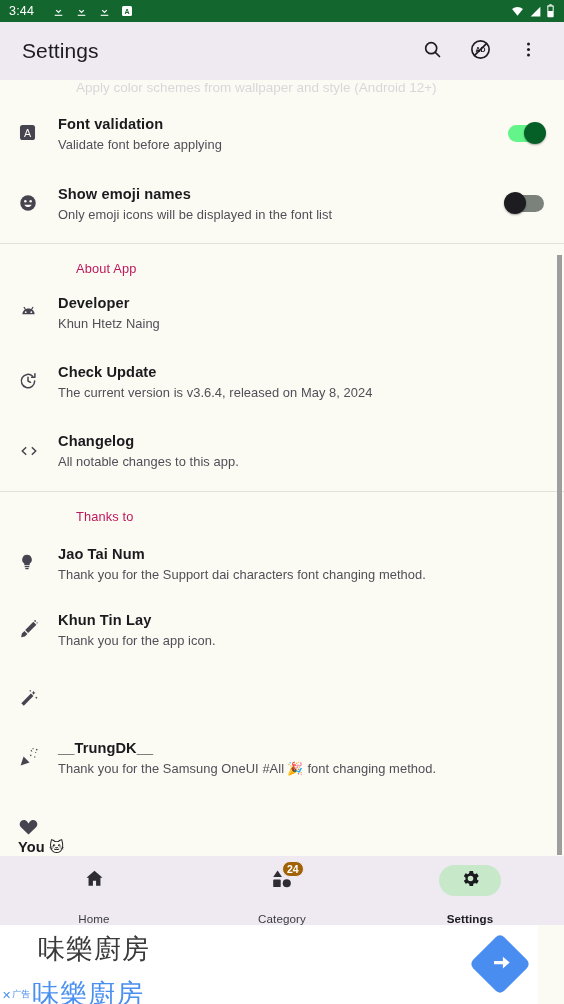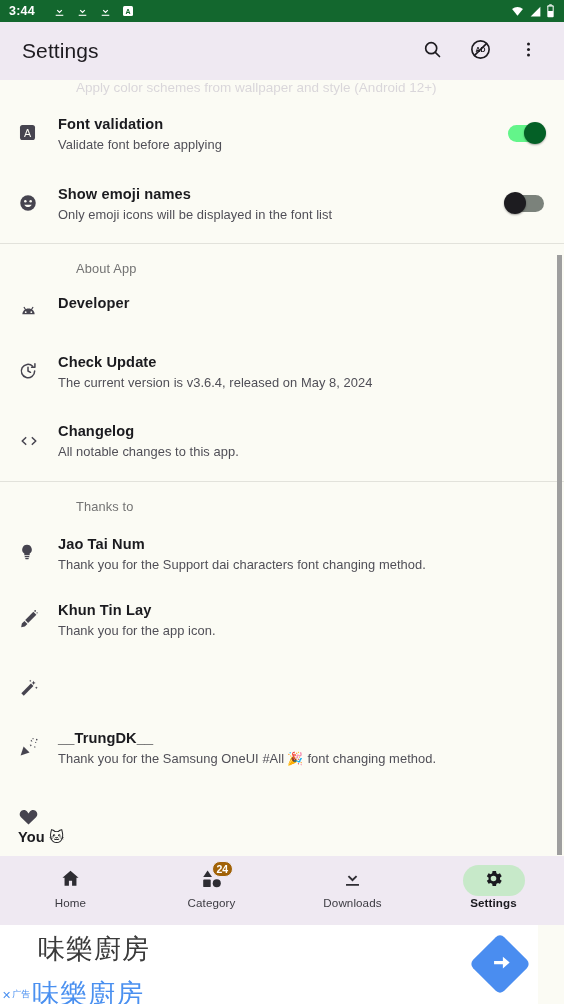--- a/index.html
+++ b/index.html
@@ -10,21 +10,21 @@
     overflow:hidden;
     position:relative;
   }
 
   
   .statusbar{
     height:22px;width:564px;background:#13672e;
     display:flex;align-items:center;padding:0 9px;
     color:#ffffff;
   }
-  .sb-time{font-size:12.5px;font-weight:bold;letter-spacing:.2px;margin-right:18px;}
+  .sb-time{font-size:12.5px;font-weight:normal;letter-spacing:.2px;margin-right:18px;}
   .sb-icons-left{display:flex;align-items:center;gap:10px;}
   .sb-icons-right{margin-left:auto;display:flex;align-items:center;gap:4px;}
   .sb-icon svg{display:block;}
 
   
   .toolbar{
     height:58px;width:564px;background:#efe9f2;
     display:flex;align-items:center;padding:0 14px 0 22px;
   }
   .toolbar-title{
@@ -56,21 +56,21 @@
     justify-content:flex-start;padding-top:9px;color:#46444f;
   }
   .row-text{flex:1;padding-top:1px;padding-right:8px;}
   .row-title{font-size:14.6px;font-weight:bold;color:#1b1b1f;line-height:19px;letter-spacing:.1px;}
   .row-sub{font-size:12.9px;color:#504f57;line-height:18px;margin-top:2px;letter-spacing:.05px;}
   .row-trail{width:56px;display:flex;align-items:center;justify-content:flex-end;padding-top:8px;}
 
   .divider{height:1px;background:#e2e2db;width:100%;}
 
   .section-header{
-    padding:17px 18px 4px 76px;font-size:12.8px;color:#737373;letter-spacing:.15px;
+    padding:17px 18px 4px 76px;font-size:12.8px;color:#be185d;letter-spacing:.15px;
   }
 
   
   .switch{position:relative;width:42px;height:22px;}
   .switch .track{position:absolute;border-radius:11px;}
   .switch.on .track{left:4px;top:3px;width:34px;height:17px;background:#63f58a;}
   .switch.on .thumb{
     position:absolute;right:0;top:0;width:22px;height:22px;border-radius:11px;
     background:#046026;box-shadow:0 1px 2px rgba(0,0,0,.35);
   }
@@ -92,21 +92,21 @@
     background:#efe9f2;display:flex;align-items:flex-start;padding-top:9px;
   }
   .navitem{
     flex:1;display:flex;flex-direction:column;align-items:center;cursor:pointer;
   }
   .navpill{
     width:62px;height:31px;border-radius:16px;
     display:flex;align-items:center;justify-content:center;position:relative;
   }
   .navpill.active{background:#c7e9c9;}
-  .navlabel{font-size:11.6px;color:#3c3b42;margin-top:0;letter-spacing:.1px;}
+  .navlabel{font-size:11.6px;color:#3c3b42;margin-top:16px;letter-spacing:.1px;}
   .navlabel.active{font-weight:bold;color:#1a1a1f;}
   .badge{
     position:absolute;top:-4px;left:31px;min-width:21px;height:16px;
     background:#a16207;color:#fff;border-radius:9px;font-size:10.5px;
     font-weight:bold;display:flex;align-items:center;justify-content:center;
     padding:0 4px;border:1.5px solid #efe9f2;
   }
 
   
   .adbanner{
@@ -275,20 +275,21 @@
       <svg width="21" height="21" viewBox="0 0 24 24" fill="#46444f">
           <path d="M5 14c0-3.9 3.1-6.6 7-6.6s7 2.7 7 6.6z"></path>
           <circle cx="8.8" cy="11.6" r="1" fill="#fbfbf4"></circle>
           <circle cx="15.2" cy="11.6" r="1" fill="#fbfbf4"></circle>
           <line x1="7" y1="6.2" x2="8.6" y2="8.6" stroke="#46444f" stroke-width="1.3" stroke-linecap="round"></line>
           <line x1="17" y1="6.2" x2="15.4" y2="8.6" stroke="#46444f" stroke-width="1.3" stroke-linecap="round"></line>
         </svg>
     </div>
     <div class="row-text">
       <div class="row-title">Developer</div>
+      <div class="row-sub">Khun Htetz Naing</div>
     </div>
   </div>
 
   <div class="row" style="padding-top:16px;">
     <div class="row-icon">
       <svg width="20" height="20" viewBox="0 0 24 24" fill="none" stroke="#46444f" stroke-width="1.8">
           <path d="M20 12a8 8 0 1 1-2.4-5.7" stroke-linecap="round"></path>
           <polyline points="20.3,3.4 20.3,7.4 16.3,7.4" stroke-linejoin="round" stroke-linecap="round"></polyline>
           <polyline points="12,7.4 12,12 15,13.6" stroke-linecap="round" stroke-linejoin="round"></polyline>
         </svg>
@@ -409,31 +410,20 @@
             <path d="M7.2 2.6 12 9.8H2.4z"></path>
             <rect x="2.4" y="12.6" width="8.2" height="8.2" rx="1"></rect>
             <circle cx="17.2" cy="16.7" r="4.4"></circle>
           </svg>
       </span>
       <span class="badge">24</span>
     </div>
     <div class="navlabel">Category</div>
   </div>
 
-  <div class="navitem">
-    <div class="navpill">
-      <span>
-        <svg width="21" height="21" viewBox="0 0 24 24" fill="#2e2d33">
-            <path d="M12 2.8v9.6l3.9-3.9 1.5 1.5L12 15.4 6.6 10l1.5-1.5 3.9 3.9V2.8z"></path>
-            <rect x="4.6" y="18.3" width="14.8" height="2"></rect>
-          </svg>
-      </span>
-    </div>
-    <div class="navlabel">Downloads</div>
-  </div>
 
   <div class="navitem">
     <div class="navpill active">
       <span>
         <svg width="21" height="21" viewBox="0 0 24 24" fill="#1a1a1f">
             <path d="M19.4 13a7.6 7.6 0 0 0 0-2l2-1.6-2-3.4-2.4 1a7.6 7.6 0 0 0-1.7-1l-.4-2.6h-4l-.4 2.6a7.6 7.6 0 0 0-1.7 1l-2.4-1-2 3.4 2 1.6a7.6 7.6 0 0 0 0 2l-2 1.6 2 3.4 2.4-1a7.6 7.6 0 0 0 1.7 1l.4 2.6h4l.4-2.6a7.6 7.6 0 0 0 1.7-1l2.4 1 2-3.4zM12 15.2A3.2 3.2 0 1 1 12 8.8a3.2 3.2 0 0 1 0 6.4z"></path>
           </svg>
       </span>
     </div>
     <div class="navlabel active">Settings</div>

